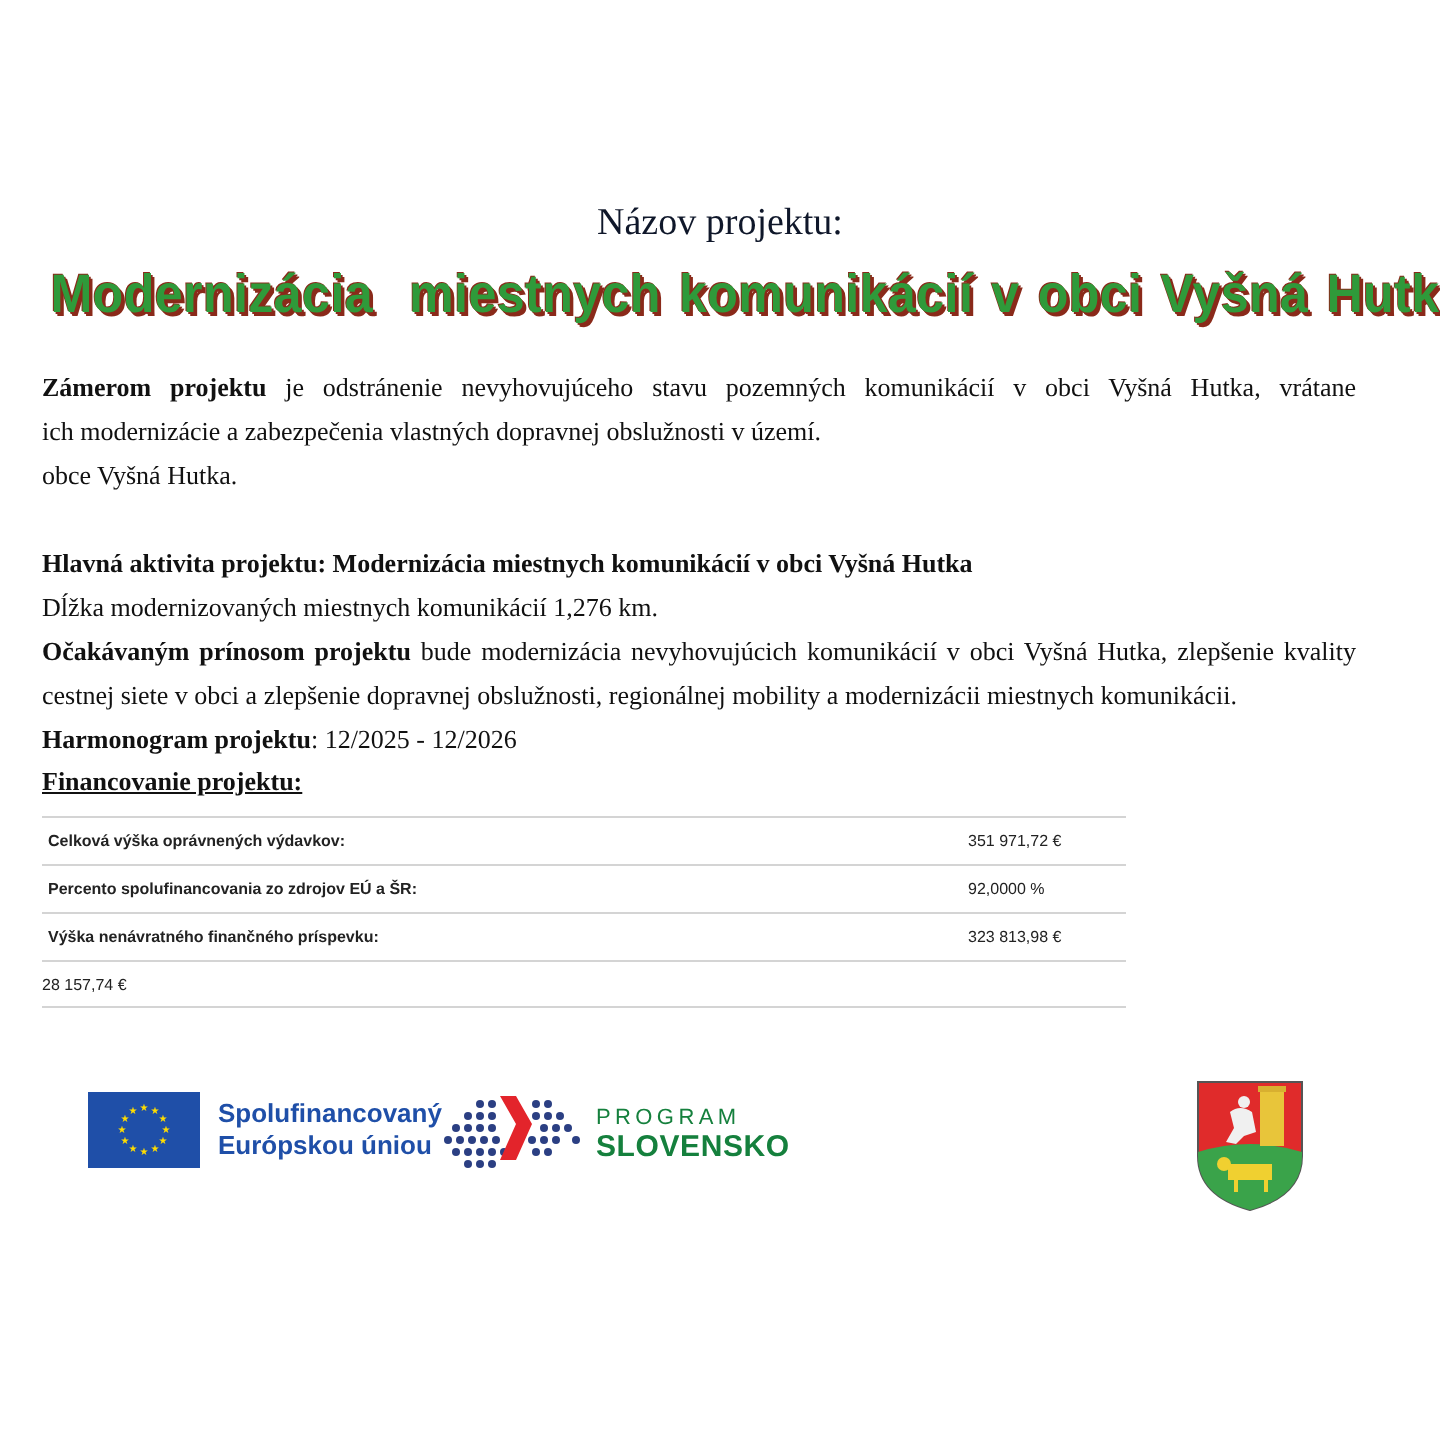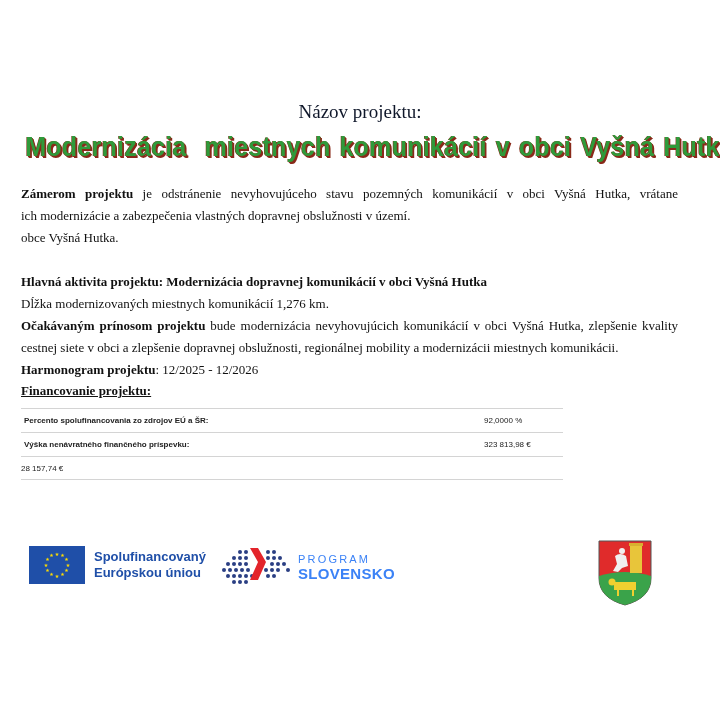--- a/index.html
+++ b/index.html
@@ -39,28 +39,28 @@
     font-family: "Liberation Sans", sans-serif; font-size: 8px; color: #222;
   }
   .fin-row {
     height: 24px; border-top: 1.5px solid #d4d4d4; display: flex; align-items: center;
   }
   .fin-row:last-child { border-bottom: 1.5px solid #d4d4d4; }
   .fin-label { width: 463px; padding-left: 3px; font-weight: bold; }
   .fin-value { flex: 1; }
 
   .logos { position: absolute; top: 540px; left: 0; width: 720px; height: 70px; }
-  .eu-logo { position: absolute; left: 29px; top: 6px; display: flex; align-items: center; }
+  .eu-logo { position: absolute; left: 44px; top: 6px; display: flex; align-items: center; }
   .eu-flag { width: 56px; height: 38px; background: #1f4fa8; position: relative; }
   .eu-text {
     margin-left: 9px; font-family: "Liberation Sans", sans-serif; font-weight: bold;
     font-size: 13px; line-height: 16px; color: #1f4fa8;
   }
   .ps-logo { position: absolute; left: 220px; top: 6px; display: flex; align-items: center; }
-  .ps-text { margin-left: 6px; font-family: "Liberation Sans", sans-serif; color: #3b82f6; }
+  .ps-text { margin-left: 6px; font-family: "Liberation Sans", sans-serif; color: #15803d; }
   .ps-text .l1 { font-size: 11px; letter-spacing: 2.2px; line-height: 13px; }
   .ps-text .l2 { font-size: 15px; font-weight: bold; line-height: 16px; letter-spacing: 0.3px; }
 
   .mirri-logo { position: absolute; left: 400px; top: 6px; display: flex; align-items: flex-start; }
   .mirri-text {
     margin-left: 5px; font-family: "Liberation Sans", sans-serif; color: #2e5aa8;
     font-size: 7px; line-height: 8px; font-weight: bold;
   }
   .mirri-text .t1 { font-size: 8.5px; line-height: 12px; }
 
@@ -75,37 +75,41 @@
 <div id="p-zamer" class="body-text">
   <div class="justify"><b>Zámerom projektu</b><span> je odstránenie nevyhovujúceho stavu pozemných komunikácií v obci Vyšná Hutka, vrátane</span></div>
   <div>ich modernizácie a zabezpečenia vlastných dopravnej obslužnosti v území.</div>
 </div>
 
 <div id="p-ciel" class="body-text">
   <div>obce Vyšná Hutka.</div>
 </div>
 
 <div id="p-aktivita" class="body-text">
-  <b>Hlavná aktivita projektu:  Modernizácia dopravnej komunikácií v obci Vyšná Hutka</b>
+  <b>Hlavná aktivita projektu:  Modernizácia miestnych komunikácií v obci Vyšná Hutka</b>
 </div>
 
 <div id="p-dlzka" class="body-text">Dĺžka modernizovaných miestnych komunikácií 1,276 km.</div>
 
 <div id="p-prinos" class="body-text">
   <div class="justify"><b>Očakávaným prínosom projektu</b><span> bude modernizácia nevyhovujúcich komunikácií v obci Vyšná Hutka, zlepšenie kvality</span></div>
   <div>cestnej siete v obci a zlepšenie dopravnej obslužnosti, regionálnej mobility a  modernizácii miestnych komunikácii.</div>
 </div>
 
 <div id="p-harmon" class="body-text">
   <b>Harmonogram projektu</b><span>: 12/2025 - 12/2026</span>
 </div>
 
 <div id="p-fin" class="body-text">Financovanie projektu:</div>
 
 <div class="fin-table">
+  <div class="fin-row">
+    <div class="fin-label">Celková výška oprávnených výdavkov:</div>
+    <div class="fin-value">351 971,72 €</div>
+  </div>
   <div class="fin-row">
     <div class="fin-label">Percento spolufinancovania zo zdrojov EÚ a ŠR:</div>
     <div class="fin-value">92,0000 %</div>
   </div>
   <div class="fin-row">
     <div class="fin-label">Výška nenávratného finančného príspevku:</div>
     <div class="fin-value">323 813,98 €</div>
   </div>
   <div class="fin-row">
     <div class="fin-value">28 157,74 €</div>

